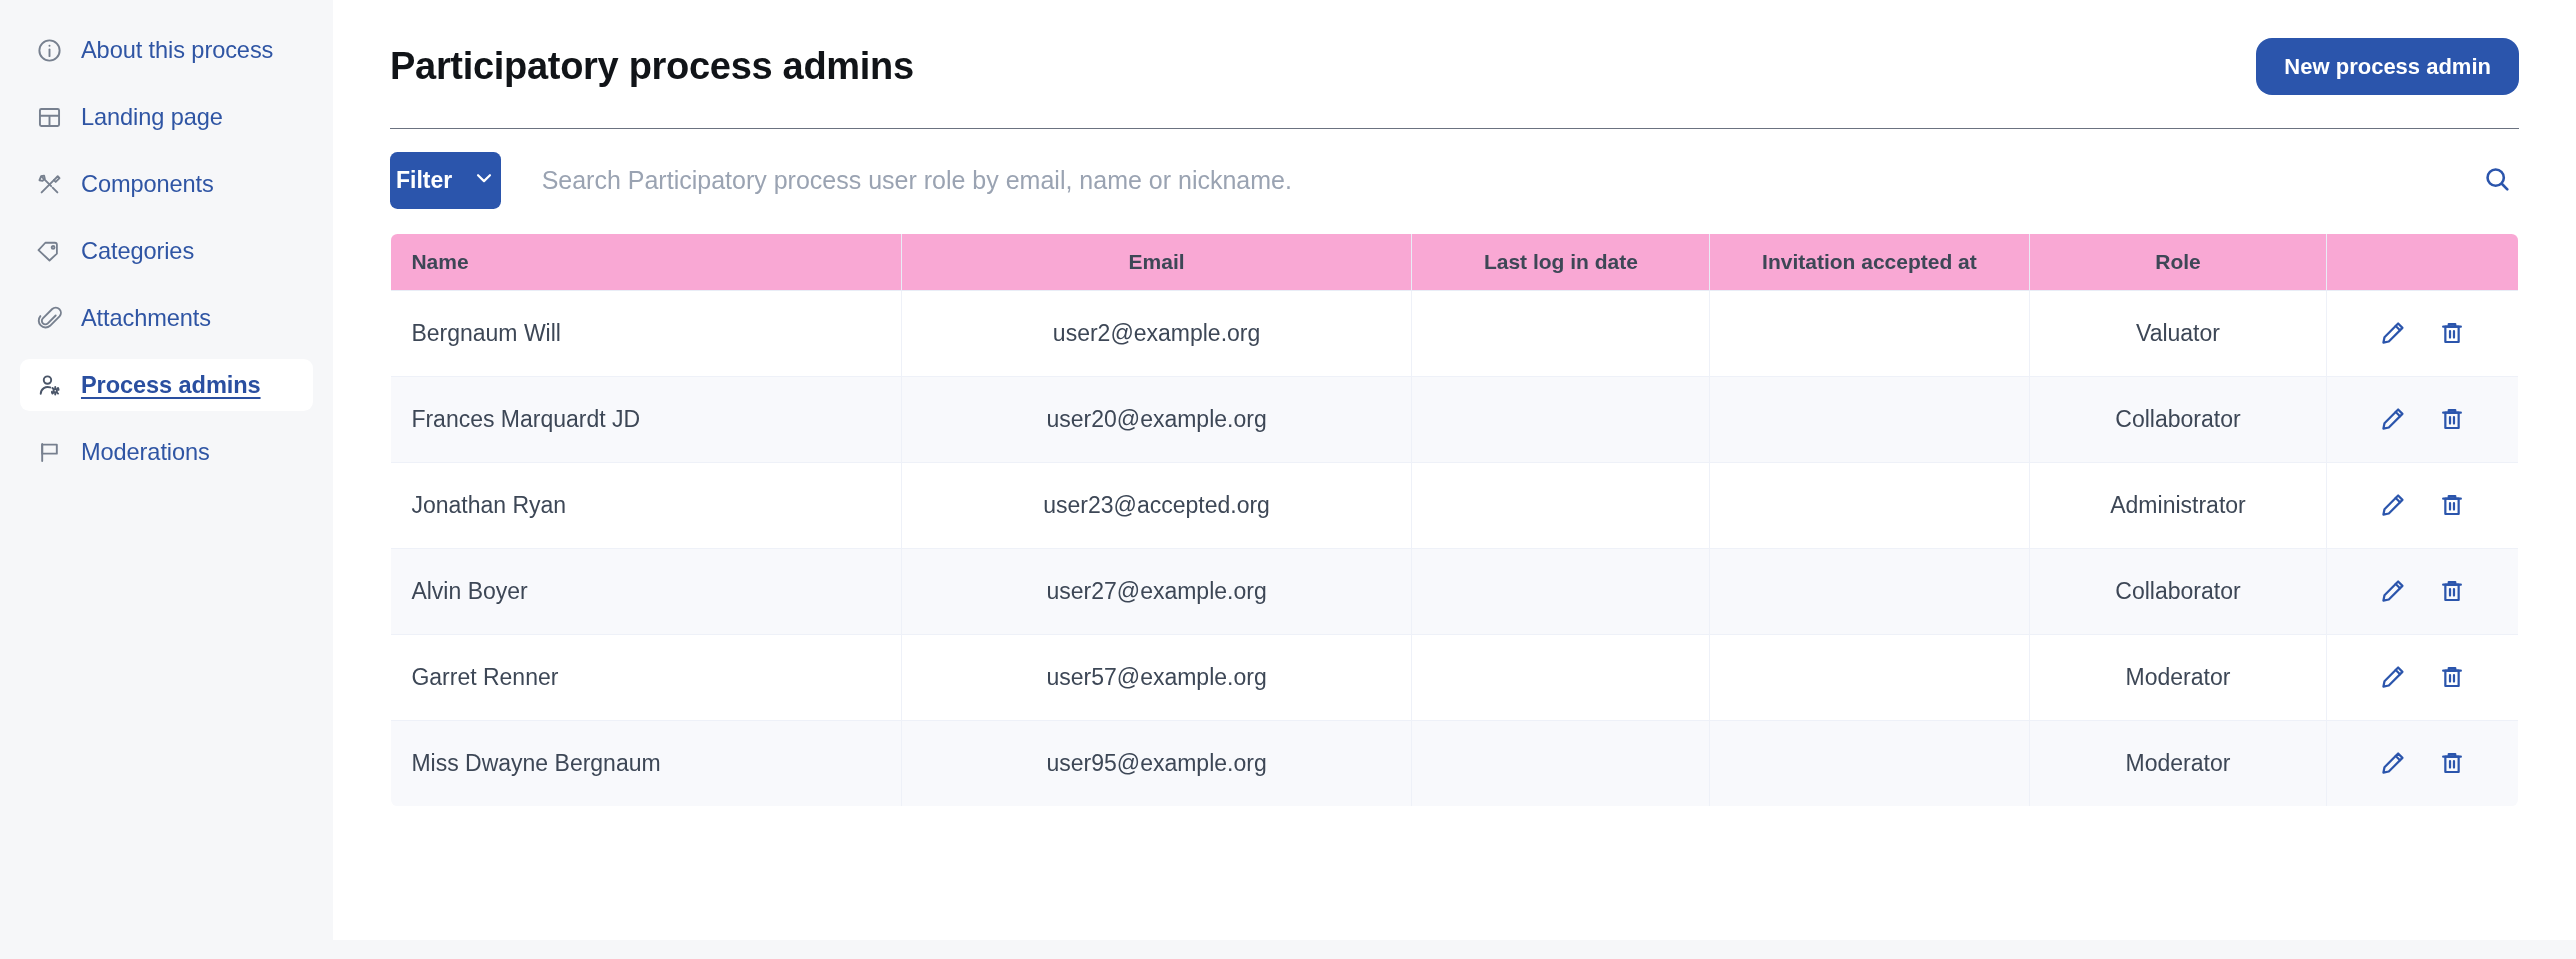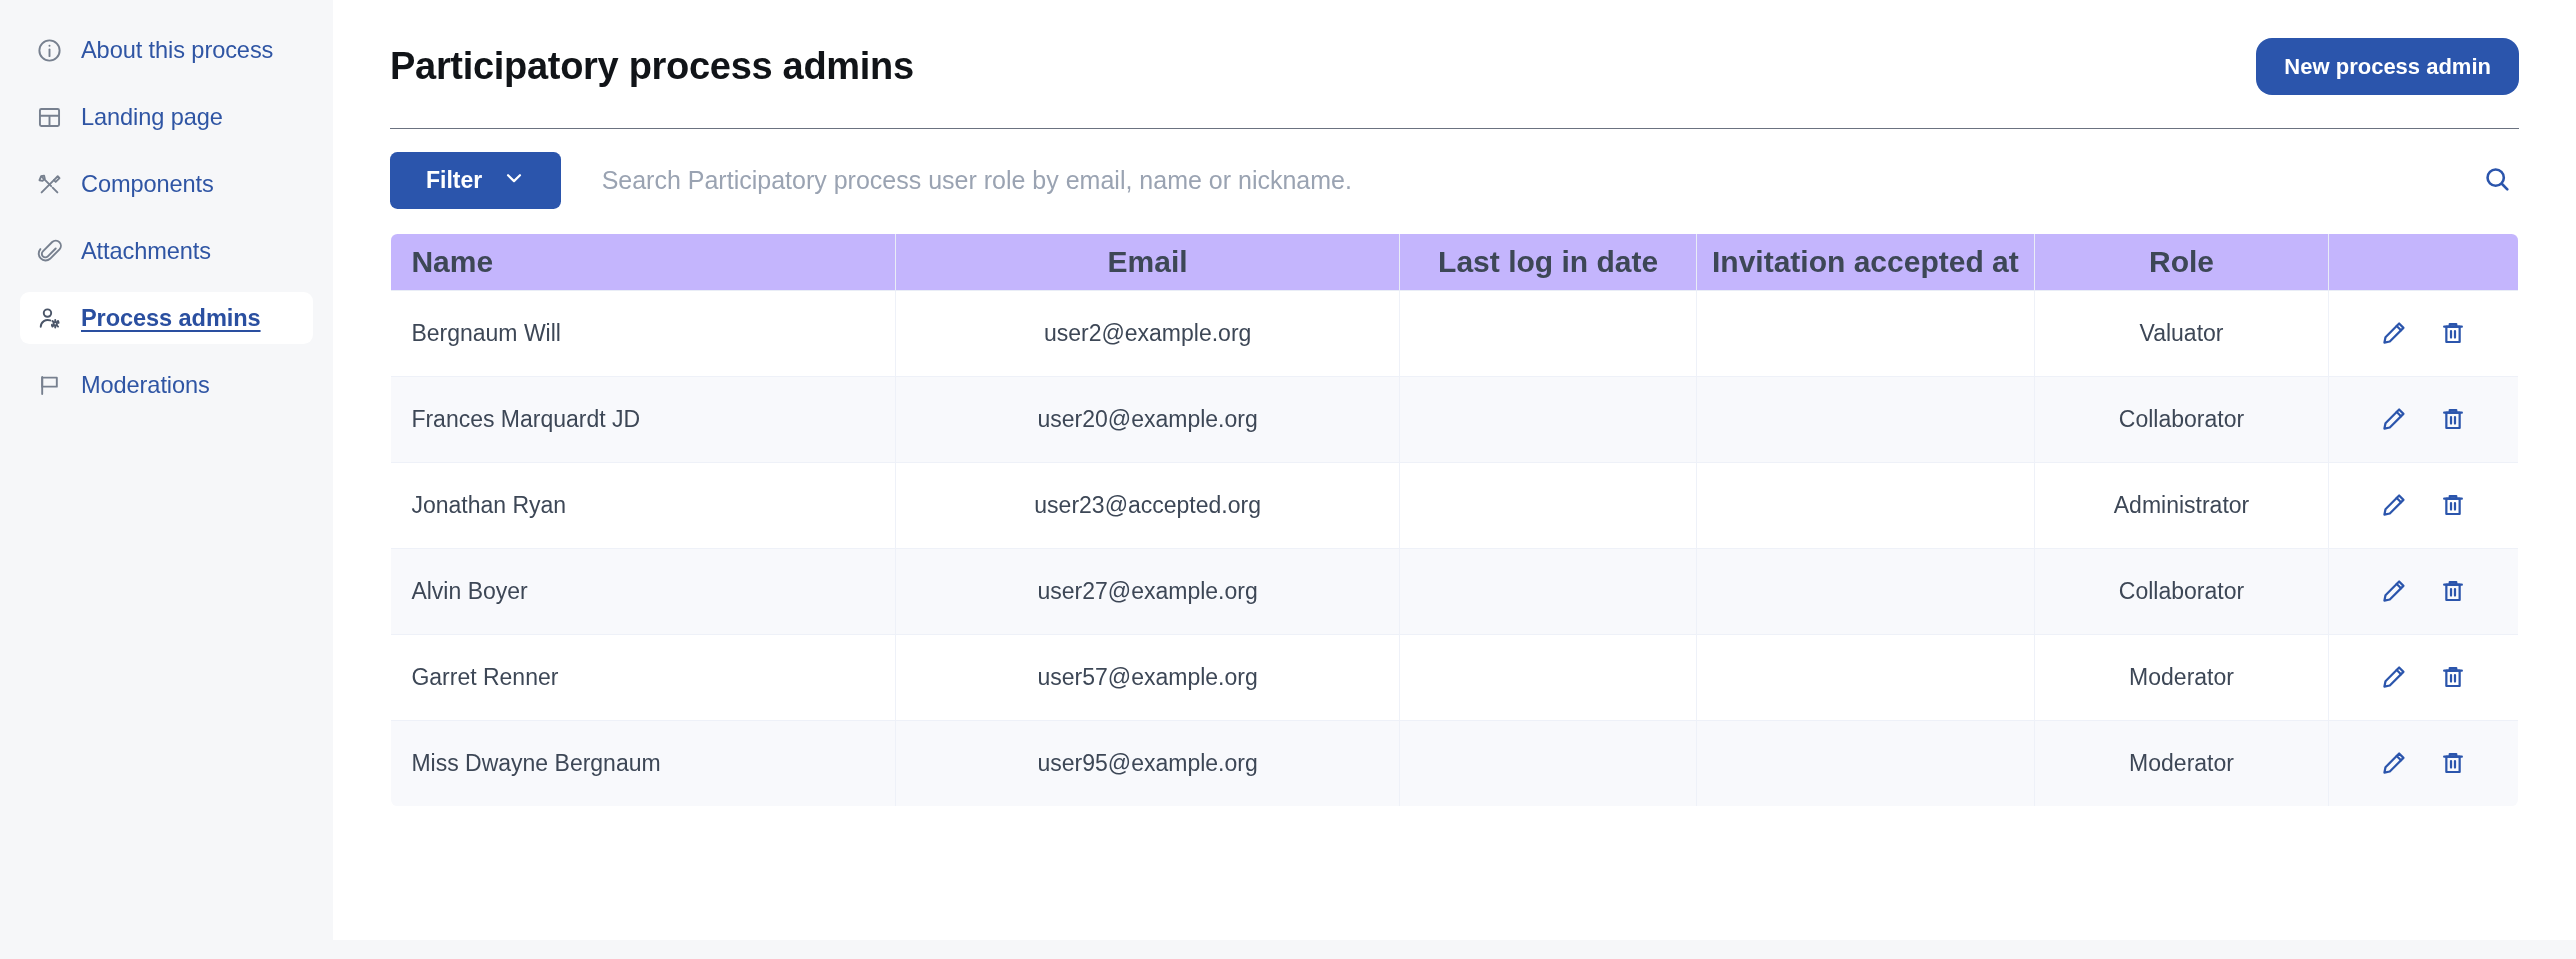--- a/index.html
+++ b/index.html
@@ -98,21 +98,21 @@
     gap: 0;
   }
   .btn-filter {
     background: #2b55ac;
     color: #fff;
     font-size: 23px;
     font-weight: bold;
     border: none;
     border-radius: 7.4px;
     height: 57px;
-    padding: 0 36px;
+    padding: 0 6px;
     display: flex;
     align-items: center;
     gap: 20.4px;
     cursor: pointer;
     font-family: "Liberation Sans", sans-serif;
   }
   .btn-filter svg { width: 22px; height: 22px; }
   .search-zone {
     flex: 1;
     display: flex;
@@ -140,22 +140,22 @@
   
   .table-scroll { width: 100%; }
   table {
     width: 100%;
     border-collapse: collapse;
     border: 0.9px solid #e6ebf5;
     border-radius: 7.4px;
     overflow: hidden;
   }
   thead th {
-    background: #c4b5fd;
-    font-size: 30px;
+    background: #f9a8d4;
+    font-size: 21px;
     font-weight: bold;
     color: #3d4756;
     height: 57px;
     border-right: 0.9px solid #e9edf6;
     border-bottom: 0.9px solid #e9edf6;
     text-align: center;
     padding: 0 15px;
     white-space: nowrap;
   }
   thead th:last-child { border-right: none; }
@@ -222,20 +222,29 @@
         <svg viewBox="0 0 24 24" fill="none" stroke="currentColor" stroke-width="1.7" stroke-linecap="round" stroke-linejoin="round">
           <path d="M5 5l8.5 8.5M19 19l-4.2-4.2"></path>
           <path d="M4.6 4.6l2.6-.5.6 2.7-2 2-2.7-.6z"></path>
           <path d="M19.3 4.7l-3.4 3.4 1.6 1.6 3.4-3.4z"></path>
           <path d="M15.9 8.1L5 19"></path>
         </svg>
       </span>
       <span class="nav-label">Components</span>
     </div>
 
+    <div class="nav-item">
+      <span class="ico">
+        <svg viewBox="0 0 24 24" fill="none" stroke="currentColor" stroke-width="1.7" stroke-linejoin="round">
+          <path d="M3.4 12.4l6.4-6.9h8.9c1 0 1.9.9 1.9 1.9v8.3l-6.9 6.4z" transform="translate(-1 -1) scale(0.95)"></path>
+          <circle cx="15.2" cy="8.4" r="1.25"></circle>
+        </svg>
+      </span>
+      <span class="nav-label">Categories</span>
+    </div>
 
     <div class="nav-item">
       <span class="ico">
         <svg viewBox="0 0 24 24" fill="none" stroke="currentColor" stroke-width="1.7" stroke-linecap="round">
           <path d="M17.5 9.3l-7 7a3.1 3.1 0 0 1-4.4-4.4l8.3-8.3a4.6 4.6 0 0 1 6.5 6.5l-8.4 8.4a6.1 6.1 0 0 1-8.6-8.6"></path>
         </svg>
       </span>
       <span class="nav-label">Attachments</span>
     </div>
 

